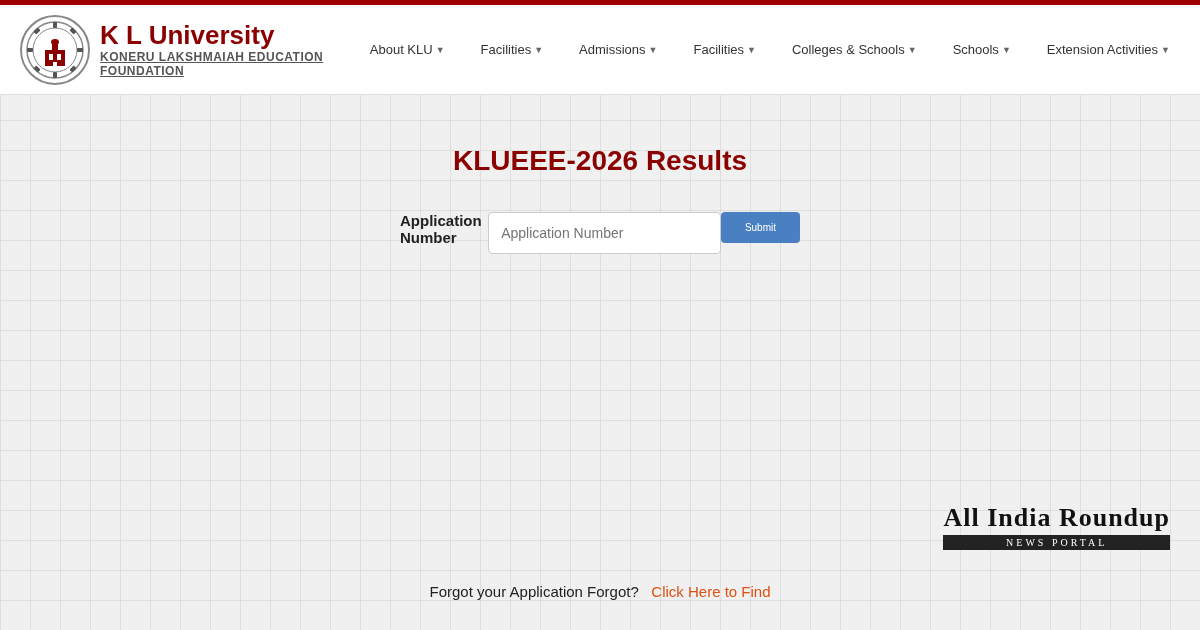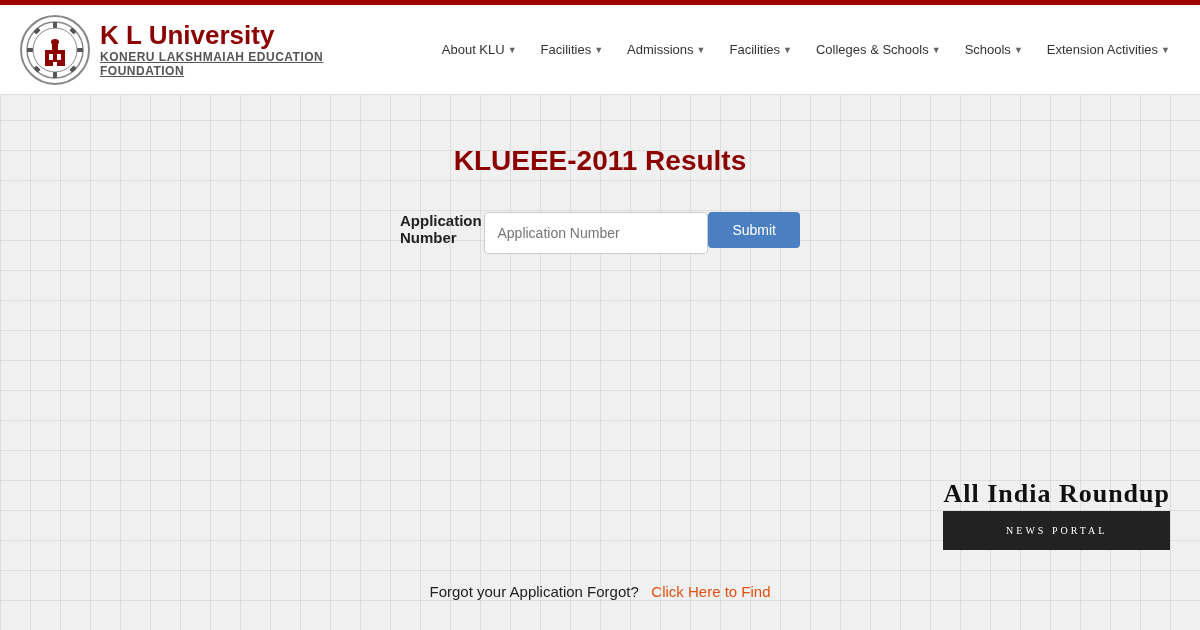--- a/index.html
+++ b/index.html
@@ -93,21 +93,21 @@
       color: #555;
       letter-spacing: 0.5px;
       font-weight: bold;
       text-decoration: underline;
     }
 
     
     .nav {
       display: flex;
       align-items: center;
-      gap: 4px;
+      gap: 16px;
       flex: 1;
       justify-content: center;
     }
 
     .nav-item {
       padding: 6px 10px;
       font-size: 13px;
       color: #333;
       cursor: pointer;
       display: flex;
@@ -165,21 +165,21 @@
       outline: none;
       margin-bottom: 18px;
     }
 
     .submit-btn {
       background-color: #4a7fc1;
       color: #fff;
       border: none;
       border-radius: 4px;
       padding: 10px 24px;
-      font-size: 14px;
+      font-size: 10px;
       cursor: pointer;
       margin-bottom: 20px;
     }
 
     
     .forgot-section {
       position: absolute;
       bottom: 30px;
       left: 50%;
       transform: translateX(-50%);
@@ -211,21 +211,21 @@
       font-family: 'Georgia', 'Times New Roman', serif;
       font-weight: bold;
       letter-spacing: 1px;
     }
 
     .watermark-sub {
       background: #222;
       color: #fff;
       font-size: 10px;
       letter-spacing: 3px;
-      padding: 14px 8px;
+      padding: 2px 8px;
       margin-top: 2px;
     }
   </style>
 </head>
 <body>
 
 <div class="top-bar"></div>
 
 <div class="header">
   <div class="logo-area">
@@ -286,21 +286,21 @@
       <span class="nav-arrow">▼</span>
     </div>
     <div class="nav-item">
       <span>Extension Activities</span>
       <span class="nav-arrow">▼</span>
     </div>
   </nav>
 </div>
 
 <div class="main-content">
-  <h1 class="page-title">KLUEEE-2011 Results</h1>
+  <h1 class="page-title">KLUEEE-2026 Results</h1>
 
   <div class="form-container">
     <label class="field-label">Application Number</label>
     <input class="text-input" type="text" placeholder="Application Number" style="">
     <button class="submit-btn">Submit</button>
   </div>
 </div>
 
 <div class="watermark">
   <div class="watermark-title">All India Roundup</div>

